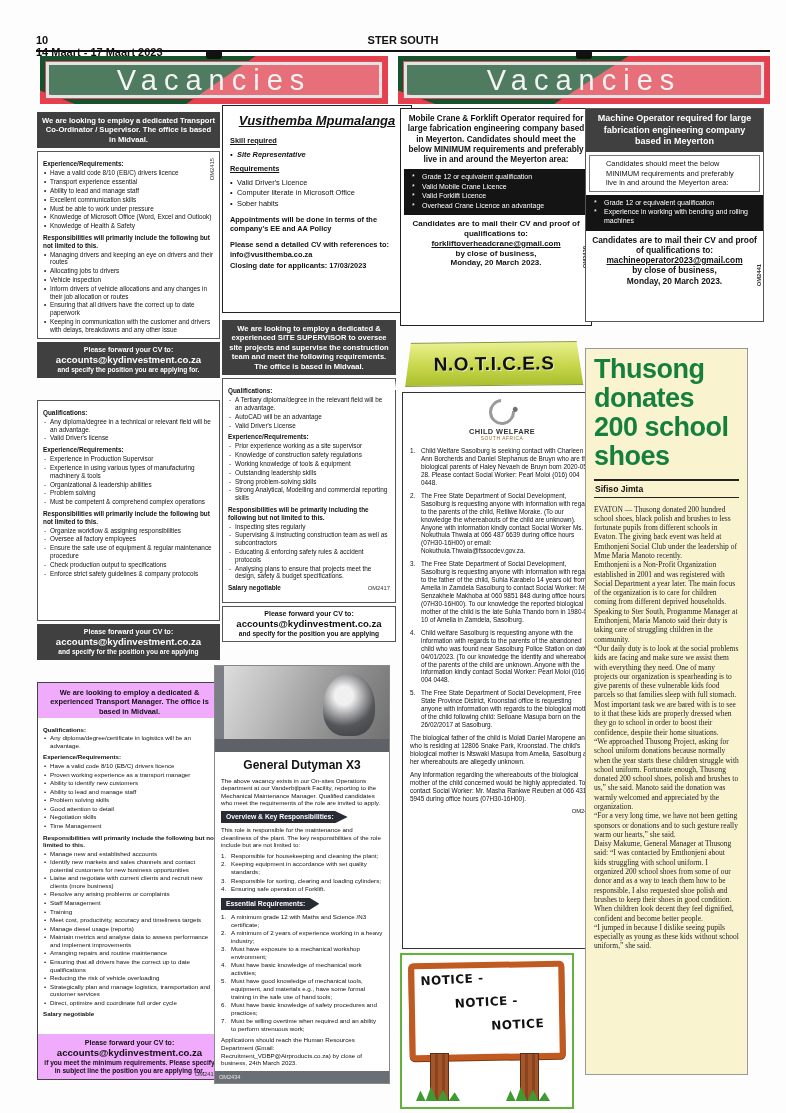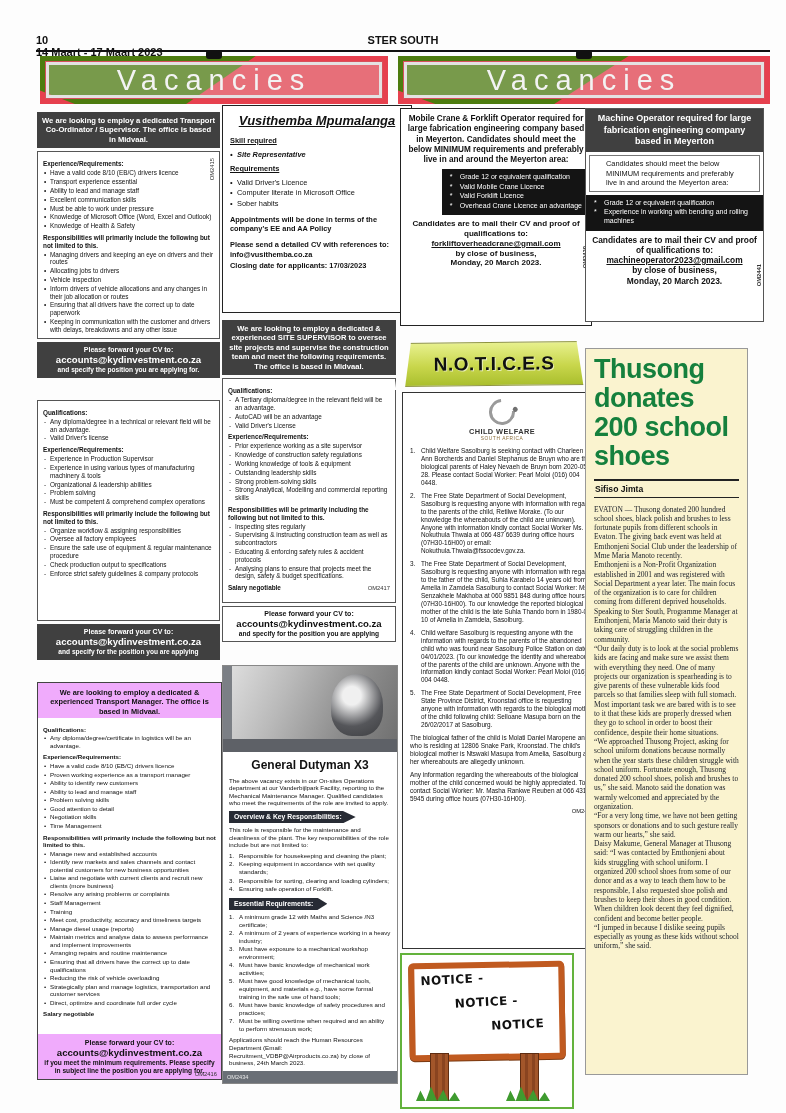--- a/index.html
+++ b/index.html
@@ -4,21 +4,21 @@
 <style>
   html,body{margin:0;padding:0;background:#e9e9e9;}
   .page{position:relative;width:786px;height:1113px;background:#fdfdfd;margin:0 auto;
         font-family:"Liberation Sans",sans-serif;color:#111;overflow:hidden;}
   
   .masthead{position:absolute;left:36px;right:16px;top:34px;display:flex;justify-content:space-between;
             font-weight:bold;font-size:11px;flex-direction:column;}
   .masthead .mid{position:absolute;left:0;right:0;text-align:center;}
   .head-rule{position:absolute;left:36px;right:16px;top:50px;height:2px;background:#111;}
   
-  .vbanner{position:absolute;top:56px;height:48px;background:#4d7c0f;overflow:visible;}
+  .vbanner{position:absolute;top:56px;height:48px;background:#14532d;overflow:visible;}
   .vbanner .tri{position:absolute;inset:0;background:#e6404e;
                 clip-path:polygon(62% 0,100% 0,100% 100%,42% 100%);}
   .vbanner .tri2{position:absolute;inset:0;background:#e6404e;
                 clip-path:polygon(0 72%,10% 100%,0 100%);}
   .vbanner .frame{position:absolute;inset:6px;border:3px solid #e4e2e2;outline:1px solid #d8505c;
                   background:rgba(235,235,235,.28);display:flex;align-items:center;justify-content:center;}
   .vbanner .vtext{font-size:29px;color:#f3f3f3;letter-spacing:7px;font-weight:400;}
   .vbanner .clip{position:absolute;top:-6px;left:50%;transform:translateX(-50%);
                  width:16px;height:9px;background:#111;border-radius:3px;}
   #vban-l{left:40px;width:348px;} #vban-r{left:398px;width:372px;}
@@ -54,34 +54,34 @@
           padding:5px 7px;font-size:7.4px;line-height:1.3;}
   #ad-vus .vtitle{font-size:13px;font-weight:bold;font-style:italic;text-decoration:underline;
                   text-align:center;margin:2px 0 6px;}
   #ad-vus .uhead{font-weight:bold;text-decoration:underline;margin:5px 0 4px;}
   #ad-vus ul{margin:0;padding:0;list-style:none;}
   #ad-vus li{padding-left:7px;position:relative;margin-bottom:1px;}
   #ad-vus li::before{content:"•";position:absolute;left:0;}
   #ad-vus .skill li{font-style:italic;font-weight:bold;}
   #ad-vus .para{font-weight:bold;margin-top:6px;}
   #ad-site{left:222px;top:320px;width:174px;height:322px;}
-  #ad-gd{left:222px;top:665px;width:174px;height:417px;border:1px solid #888;background:#fff;font-size:6.2px;}
+  #ad-gd{left:214px;top:665px;width:174px;height:417px;border:1px solid #888;background:#fff;font-size:6.2px;}
   .gd-photo{height:86px;position:relative;background:linear-gradient(115deg,#e2e2e2 0%,#b9b9b9 35%,#8b8b8b 70%,#6e6e6e 100%);}
   .gd-photo .strip{position:absolute;left:0;top:0;bottom:0;width:9px;background:#7b7f85;}
   .gd-photo .blob{position:absolute;right:14px;top:8px;width:52px;height:62px;border-radius:50% 50% 40% 40%;
                   background:radial-gradient(circle at 40% 35%,#f0f0f0 0 18%,#55565a 60%,#3c3d40);}
   .gd-photo .band{position:absolute;left:0;right:0;bottom:0;height:13px;background:#5e6167;}
   .gd-inner{padding:4px 6px;flex:1;overflow:hidden;}
   .gd-title{font-size:12px;font-weight:bold;text-align:center;margin:2px 0 4px;}
   .chev{display:inline-block;background:#272b34;color:#fff;font-weight:bold;font-size:6.8px;
         padding:2px 14px 2px 5px;margin:4px 0 3px;clip-path:polygon(0 0,90% 0,100% 50%,90% 100%,0 100%);}
   .gd-bar{height:12px;background:#6a6f76;color:#e8e8e8;font-size:5.6px;display:flex;
           align-items:center;padding:0 4px;justify-content:space-between;}
   
-  #ad-mc{left:400px;top:108px;width:184px;height:210px;border:1.5px solid #222;background:#fff;padding:3px;align-items:flex-end;}
+  #ad-mc{left:400px;top:108px;width:184px;height:210px;border:1.5px solid #222;background:#fff;padding:3px;}
   #ad-mc .mchead{font-weight:bold;font-size:8.2px;text-align:center;line-height:1.25;padding:2px 2px 4px;}
   .reqblack{background:#141414;color:#fff;padding:4px 6px;}
   ul.ast{margin:0;padding:0;list-style:none;font-size:7px;}
   ul.ast li{position:relative;padding-left:12px;margin-bottom:1px;}
   ul.ast li::before{content:"*";position:absolute;left:2px;}
   .mcfoot{text-align:center;font-weight:bold;font-size:8px;padding-top:4px;position:relative;}
   .mcfoot .email{text-decoration:underline;}
   #ribbon{position:absolute;left:402px;top:342px;width:182px;height:42px;transform:rotate(-.6deg);
           background:linear-gradient(180deg,#e7f08d 0%,#c8d64b 55%,#aabf2e 100%);
           border:1px solid #8e9440;display:flex;align-items:center;justify-content:center;}

